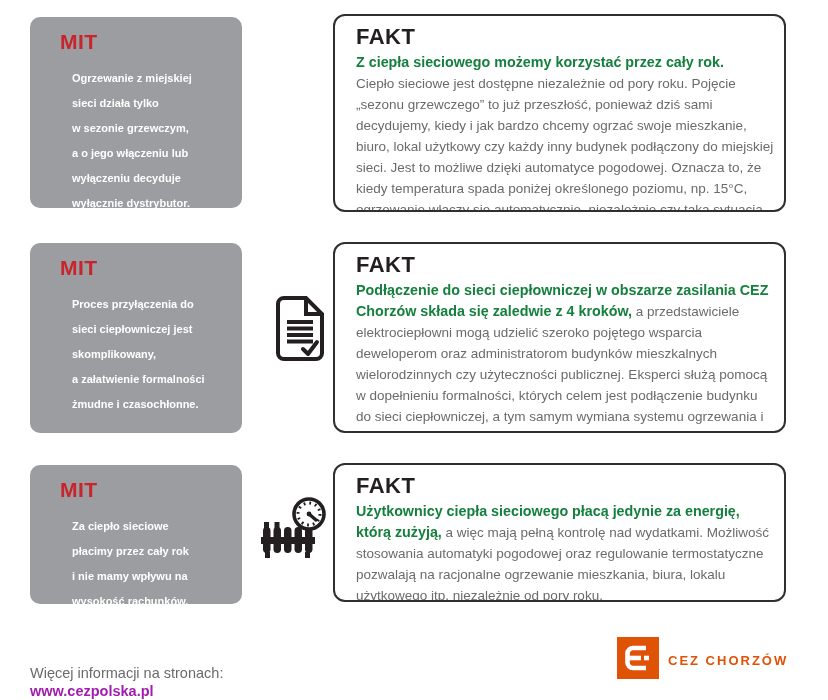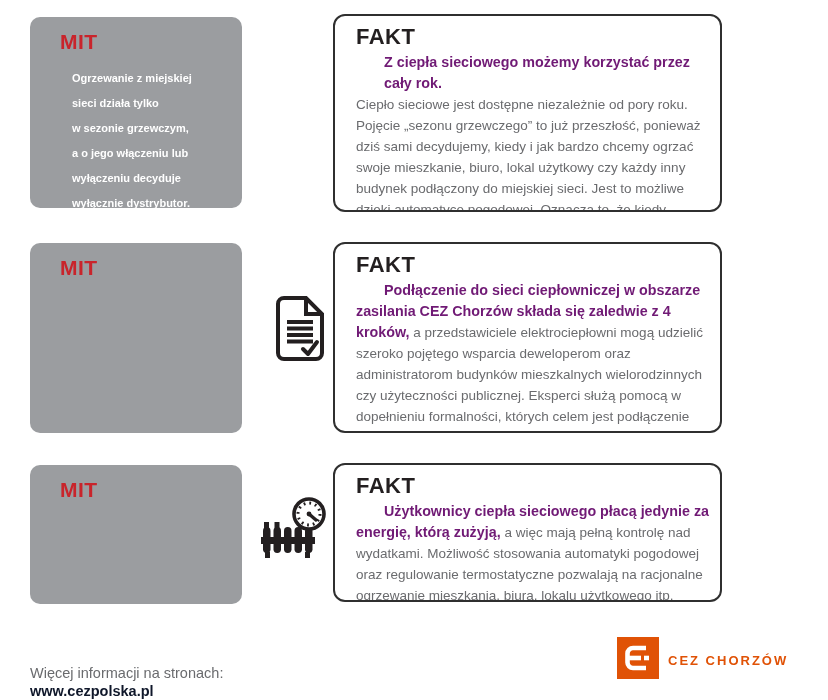--- a/index.html
+++ b/index.html
@@ -14,40 +14,40 @@
   .mit-box.r3{top:465px;height:139px;}
   .mit-num{position:absolute;left:10px;width:50px;color:#ffffff;font-size:64px;font-weight:bold;
            line-height:0.92;letter-spacing:-2px;}
   .mit-num.r1{top:16px;}
   .mit-num.r2{top:248px;}
   .mit-num.r3{top:470px;}
   .mit-title{margin:0 0 5px 0;color:#C9242B;font-size:21px;font-weight:bold;letter-spacing:0.5px;}
   .mit-text{margin:12px;color:#ffffff;font-size:11px;font-weight:bold;line-height:25px;white-space:pre-line;}
 
   
-  .fakt-box{position:absolute;left:333px;width:389px;background:#ffffff;border:2px solid #2F2F2F;
+  .fakt-box{position:absolute;left:333px;width:453px;background:#ffffff;border:2px solid #2F2F2F;
             border-radius:12px;box-sizing:border-box;padding:8px 10px 0 21px;overflow:hidden;}
   .fakt-box.r1{top:14px;height:198px;}
   .fakt-box.r2{top:242px;height:191px;}
   .fakt-box.r3{top:463px;height:139px;}
   .fakt-title{margin:0 0 2px 0;color:#231F20;font-size:22px;font-weight:bold;letter-spacing:0.5px;}
   .fakt-body{margin:0;color:#6A6B6E;font-size:13.5px;line-height:21px;max-width:443px;}
-  .fakt-lead{color:#701a75;font-weight:bold;font-size:14.3px;margin-left:28px;}
+  .fakt-lead{color:#15803d;font-weight:bold;font-size:14.3px;}
   .fakt-lead.block{display:block;}
 
   
   .icon-slot{position:absolute;}
   .icon-slot.r1{left:267px;top:86px;}
   .icon-slot.r2{left:274px;top:296px;}
   .icon-slot.r3{left:261px;top:497px;}
 
   
   .footer-left{position:absolute;left:30px;top:664px;}
   .footer-info{color:#6A6B6E;font-size:14.5px;line-height:18px;margin:0;}
-  .footer-url{color:#0f172a;font-size:14.5px;font-weight:bold;line-height:18px;margin:0;}
+  .footer-url{color:#a21caf;font-size:14.5px;font-weight:bold;line-height:18px;margin:0;}
   .brand{position:absolute;left:617px;top:637px;display:flex;align-items:center;}
   .brand-text{margin-left:9px;color:#E05206;font-size:13px;font-weight:bold;letter-spacing:2px;}
 </style>
 </head>
 <body>
 
 <div class="canvas">
 
   <div class="mit-num r1">1</div>
   <div class="mit-box r1">
@@ -62,20 +62,25 @@
 
 
   <div class="fakt-box r1">
     <p class="fakt-title">FAKT</p>
     <p class="fakt-body"><span class="fakt-lead block">Z ciepła sieciowego możemy korzystać przez cały rok.</span><span>Ciepło sieciowe jest dostępne niezależnie od pory roku. Pojęcie „sezonu grzewczego” to już przeszłość, ponieważ dziś sami decydujemy, kiedy i jak bardzo chcemy ogrzać swoje mieszkanie, biuro, lokal użytkowy czy każdy inny budynek podłączony do miejskiej sieci. Jest to możliwe dzięki automatyce pogodowej. Oznacza to, że kiedy temperatura spada poniżej określonego poziomu, np. 15°C, ogrzewanie włączy się automatycznie, niezależnie czy taka sytuacja będzie miała miejsce w lipcu czy w październiku.</span></p>
   </div>
 
   <div class="mit-num r2">2</div>
   <div class="mit-box r2">
     <p class="mit-title">MIT</p>
+    <p class="mit-text">Proces przyłączenia do
+sieci ciepłowniczej jest
+skomplikowany,
+a załatwienie formalności
+żmudne i czasochłonne.</p>
   </div>
 
   <div class="icon-slot r2">
     <svg width="52" height="66" viewBox="0 0 52 66">
       <path d="M10 2 H32 L48 18 V57 A6 6 0 0 1 42 63 H10 A6 6 0 0 1 4 57 V8 A6 6 0 0 1 10 2 Z" fill="#ffffff" stroke="#231F20" stroke-width="4"></path>
       <path d="M32 2 V18 H48" fill="none" stroke="#231F20" stroke-width="4"></path>
       <rect x="13" y="24" width="26" height="4" fill="#231F20"></rect>
       <rect x="13" y="30.5" width="26" height="4" fill="#231F20"></rect>
       <rect x="13" y="37" width="26" height="4" fill="#231F20"></rect>
       <rect x="13" y="43.5" width="26" height="4" fill="#231F20"></rect>
@@ -84,20 +89,24 @@
   </div>
 
   <div class="fakt-box r2">
     <p class="fakt-title">FAKT</p>
     <p class="fakt-body"><span class="fakt-lead">Podłączenie do sieci ciepłowniczej w obszarze zasilania CEZ Chorzów składa się zaledwie z 4 kroków,</span> <span>a przedstawiciele elektrociepłowni mogą udzielić szeroko pojętego wsparcia deweloperom oraz administratorom budynków mieszkalnych wielorodzinnych czy użyteczności publicznej. Eksperci służą pomocą w dopełnieniu formalności, których celem jest podłączenie budynku do sieci ciepłowniczej, a tym samym wymiana systemu ogrzewania i podgrzewania wody użytkowej na komfortowy i bezpieczny.</span></p>
   </div>
 
   <div class="mit-num r3">3</div>
   <div class="mit-box r3">
     <p class="mit-title">MIT</p>
+    <p class="mit-text">Za ciepło sieciowe
+płacimy przez cały rok
+i nie mamy wpływu na
+wysokość rachunków.</p>
   </div>
 
   <div class="icon-slot r3">
     <svg width="70" height="64" viewBox="0 0 70 64">
       <rect x="2" y="30" width="7.5" height="26" rx="3.7" fill="#231F20"></rect>
       <rect x="12.5" y="30" width="7.5" height="26" rx="3.7" fill="#231F20"></rect>
       <rect x="23" y="30" width="7.5" height="26" rx="3.7" fill="#231F20"></rect>
       <rect x="33.5" y="30" width="7.5" height="26" rx="3.7" fill="#231F20"></rect>
       <rect x="44" y="30" width="7.5" height="26" rx="3.7" fill="#231F20"></rect>
       <rect x="0" y="40" width="54" height="7" fill="#231F20"></rect>

